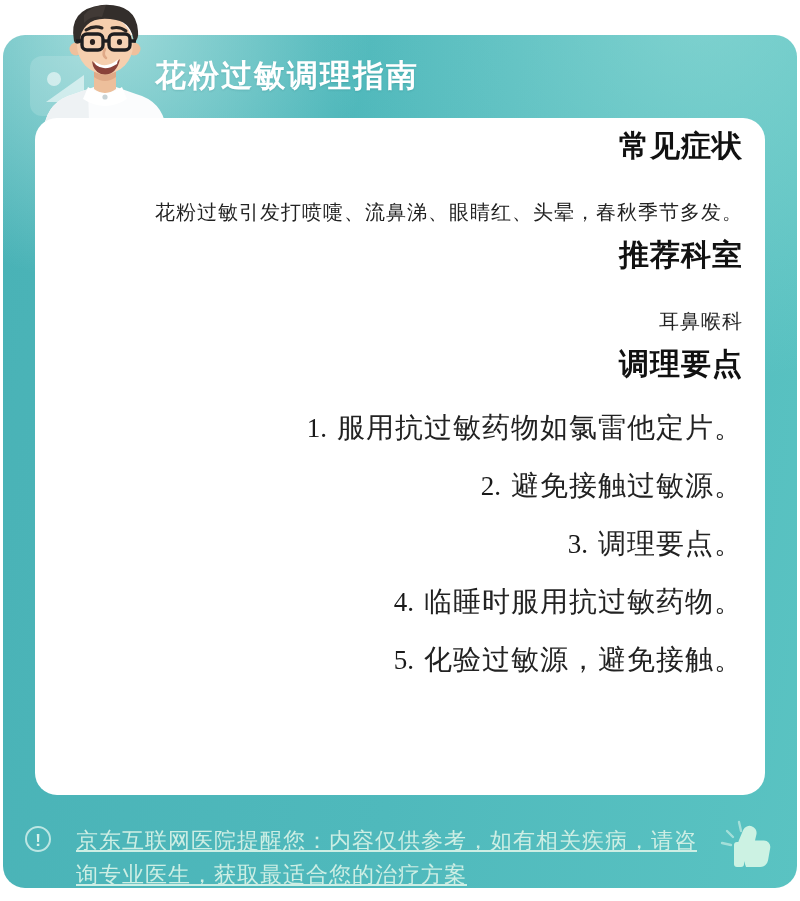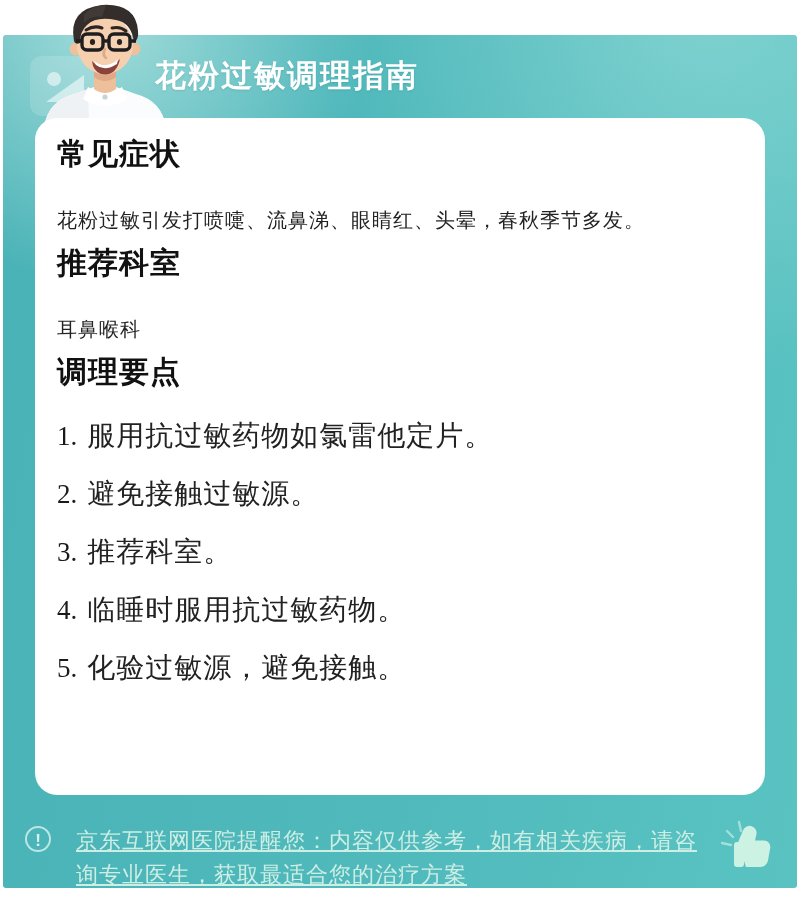--- a/index.html
+++ b/index.html
@@ -3,21 +3,21 @@
 <meta charset="utf-8">
 <style>
   html,body{margin:0;padding:0;}
   body{
     width:800px;height:901px;position:relative;overflow:hidden;
     background:#ffffff;
     font-family:"Liberation Sans",sans-serif;
   }
   .panel{
     position:absolute;left:3px;top:35px;width:794px;height:853px;
-    border-radius:3px;
+    border-radius:22px;
     background:
       radial-gradient(circle at 13% -2%, rgba(222,247,243,.60), rgba(222,247,243,0) 24%),
       radial-gradient(circle at 88% -4%, rgba(180,235,227,.45), rgba(180,235,227,0) 34%),
       linear-gradient(100deg,#49b2b6 0%,#4fb9bc 55%,#5ac3c2 100%);
   }
   .watermark{
     position:absolute;left:27px;top:21px;width:80px;height:60px;border-radius:12px;
     background:rgba(255,255,255,0.15);
   }
   .watermark svg{display:block;width:100%;height:100%;}
@@ -26,21 +26,21 @@
   }
   .avatar svg{display:block;width:100%;height:100%;}
   .title{
     position:absolute;left:152px;top:20px;margin:0;
     font-size:31px;font-weight:bold;color:#ffffff;letter-spacing:2px;
     text-shadow:0 1px 2px rgba(0,80,84,.15);
   }
   .card{
     position:absolute;left:32px;top:83px;width:730px;height:677px;z-index:2;
     background:#ffffff;border-radius:22px;box-sizing:border-box;
-    padding:16px 22px 0 22px;color:#1c1c1c;
+    padding:8px 22px 0 22px;color:#1c1c1c;text-align:right;
   }
   .card h2{
     font-size:30px;font-weight:bold;color:#111;margin:0;letter-spacing:1px;
   }
   .card h2.mt{}
   .card p{
     font-size:20px;line-height:45px;color:#222;margin:23px 0 0 0;letter-spacing:1px;
   }
   .tips-list{list-style:none;margin:6px 0 0 0;padding:0;}
   .tips-list li{
@@ -130,21 +130,21 @@
 
     <h2 class="mt">调理要点</h2>
     <ol class="tips-list">
       <li>
         <span class="num">1.</span><span>服用抗过敏药物如氯雷他定片。</span>
       </li>
       <li>
         <span class="num">2.</span><span>避免接触过敏源。</span>
       </li>
       <li>
-        <span class="num">3.</span><span>推荐科室。</span>
+        <span class="num">3.</span><span>调理要点。</span>
       </li>
       <li>
         <span class="num">4.</span><span>临睡时服用抗过敏药物。</span>
       </li>
       <li>
         <span class="num">5.</span><span>化验过敏源，避免接触。</span>
       </li>
     </ol>
   </div>
 

